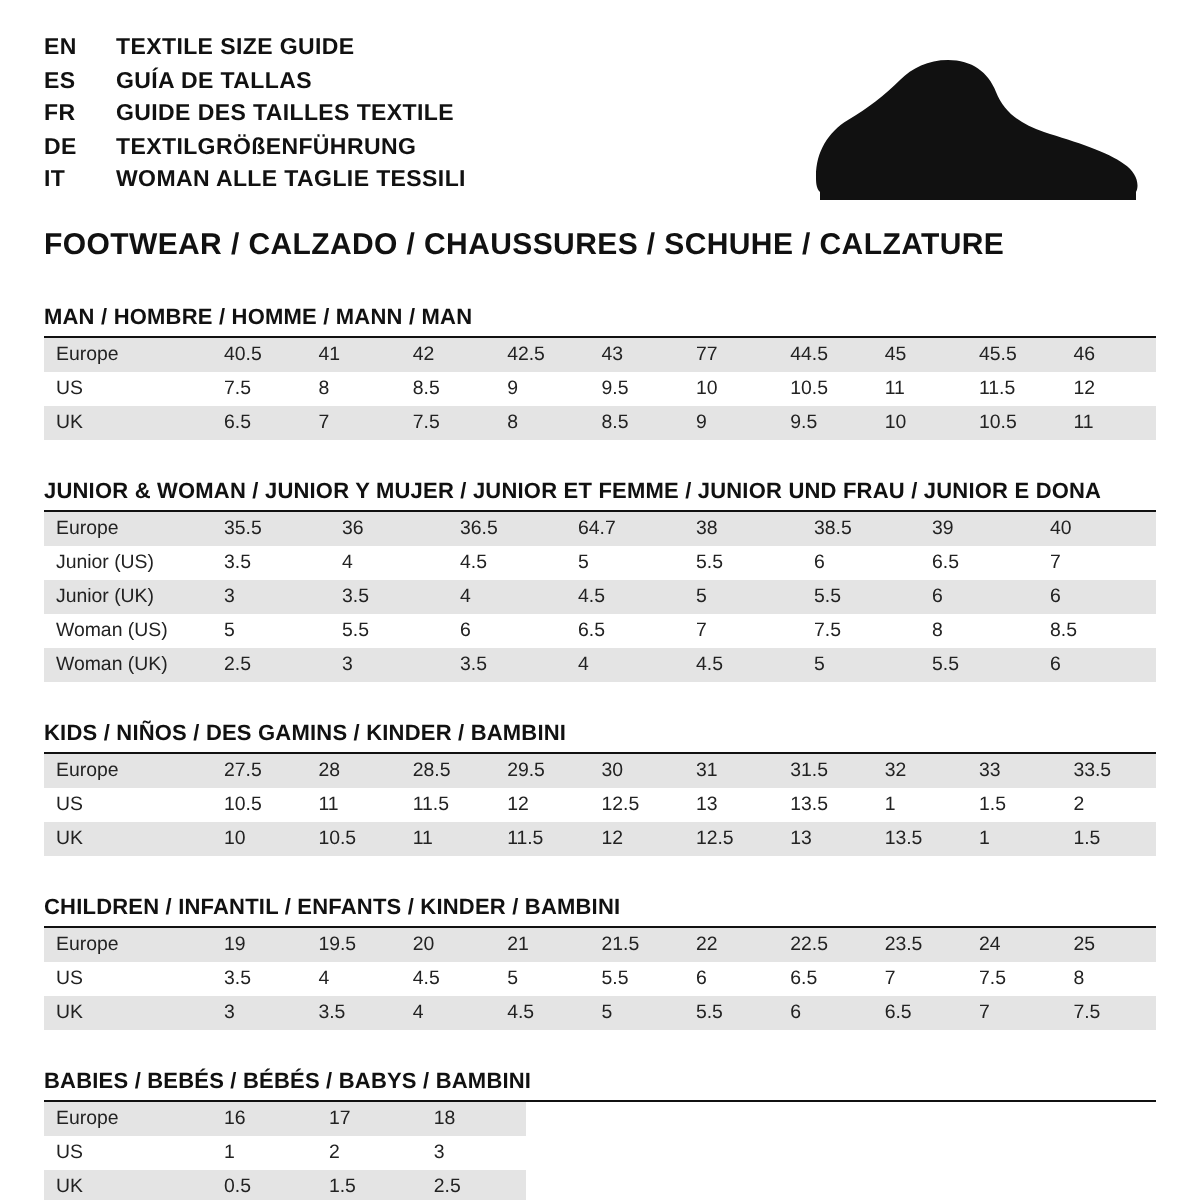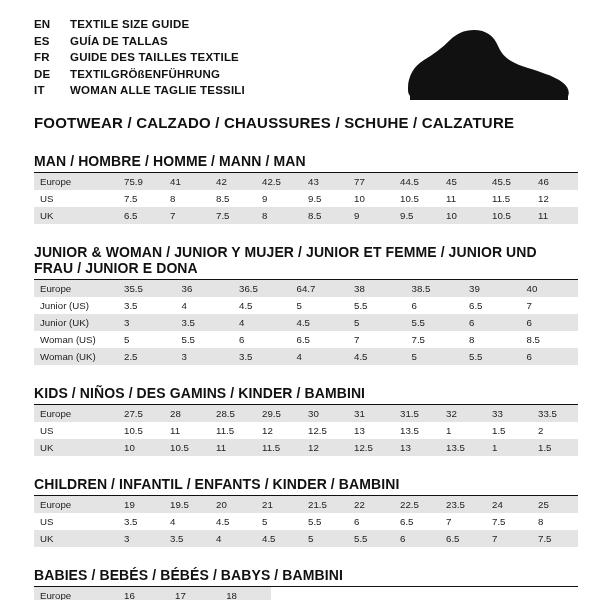--- a/index.html
+++ b/index.html
@@ -12,21 +12,21 @@
     background: #ffffff;
     font-family: "Liberation Sans", sans-serif;
     color: #1a1a1a;
     overflow: hidden;
   }
   .page {
     position: relative;
     width: 600px;
     height: 431px;
     box-sizing: border-box;
-    padding: 16px 22px 0 34px;
+    padding: 16px 22px 0 22px;
   }
 
   
   .header {
     position: relative;
     display: flex;
     align-items: flex-start;
   }
   .lang-block {
     display: table;
@@ -66,21 +66,21 @@
   }
 
   
   .section {
     margin-top: 22px;
   }
   .section.tight {
     margin-top: 20px;
   }
   .section-title {
-    font-size: 14px;
+    font-size: 11px;
     font-weight: bold;
     letter-spacing: 0.1px;
     padding-bottom: 3px;
     border-bottom: 1.5px solid #111;
     color: #111;
   }
   table.size-table {
     border-collapse: collapse;
     width: 100%;
     table-layout: fixed;
@@ -139,21 +139,21 @@
   </div>
 
   <div class="category-line">FOOTWEAR / CALZADO / CHAUSSURES / SCHUHE / CALZATURE</div>
 
   <div class="section">
     <div class="section-title">MAN / HOMBRE / HOMME / MANN / MAN</div>
     <table class="size-table">
       <tbody>
           <tr class="shaded">
         <td class="label">Europe</td>
-        <td>75.9</td>
+        <td>40.5</td>
         <td>41</td>
         <td>42</td>
         <td>42.5</td>
         <td>43</td>
         <td>77</td>
         <td>44.5</td>
         <td>45</td>
         <td>45.5</td>
         <td>46</td>
       </tr>

